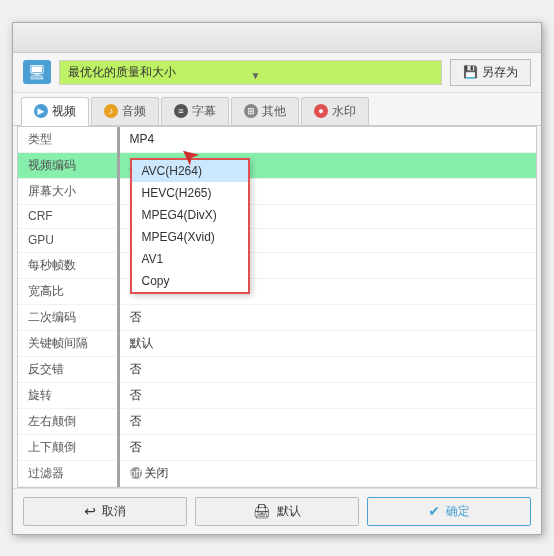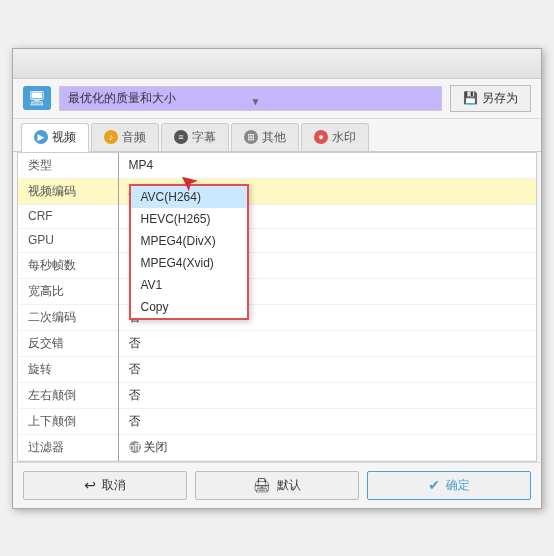--- a/index.html
+++ b/index.html
@@ -43,21 +43,21 @@
       border-radius: 3px;
       display: flex;
       align-items: center;
       justify-content: center;
       color: white;
       font-size: 14px;
     }
     .toolbar-select {
       display: flex;
       align-items: flex-end;
-      background: #c4b5fd;
+      background: #bef264;
       border: 1px solid #ccc;
       padding: 3px 8px;
       flex: 1;
       cursor: pointer;
       font-size: 12px;
       color: #333;
     }
     .toolbar-select span { flex: 1; }
     .toolbar-select .arrow { color: #666; font-size: 10px; }
     .toolbar-save-btn {
@@ -125,27 +125,27 @@
       border-bottom: 1px solid #f0f0f0;
     }
     .settings-table td {
       padding: 4px 10px;
       font-size: 12px;
       height: 24px;
     }
     .settings-table td:first-child {
       color: #555;
       width: 100px;
-      border-right: 1px solid #a3a3a3;
+      border-right: 3px solid #a3a3a3;
     }
     .settings-table td:last-child {
       color: #333;
     }
     .highlighted-row td {
-      background: #fef9c3;
+      background: #86efac;
     }
 
     .dropdown-container {
       position: relative;
       display: inline-block;
     }
     .dropdown-value {
       display: flex;
       align-items: center;
       gap: 6px;
@@ -288,38 +288,46 @@
                 <div class="dropdown-item">HEVC(H265)</div>
                 <div class="dropdown-item">MPEG4(DivX)</div>
                 <div class="dropdown-item">MPEG4(Xvid)</div>
                 <div class="dropdown-item">AV1</div>
                 <div class="dropdown-item">Copy</div>
               </div>
             </div>
           </td>
         </tr>
         <tr>
+          <td>屏幕大小</td>
+          <td></td>
+        </tr>
+        <tr>
           <td>CRF</td>
           <td></td>
         </tr>
         <tr>
           <td>GPU</td>
           <td></td>
         </tr>
         <tr>
           <td>每秒帧数</td>
           <td></td>
         </tr>
         <tr>
           <td>宽高比</td>
           <td></td>
         </tr>
         <tr>
           <td>二次编码</td>
           <td>否</td>
+        </tr>
+        <tr>
+          <td>关键帧间隔</td>
+          <td>默认</td>
         </tr>
         <tr>
           <td>反交错</td>
           <td>否</td>
         </tr>
         <tr>
           <td>旋转</td>
           <td>否</td>
         </tr>
         <tr>

